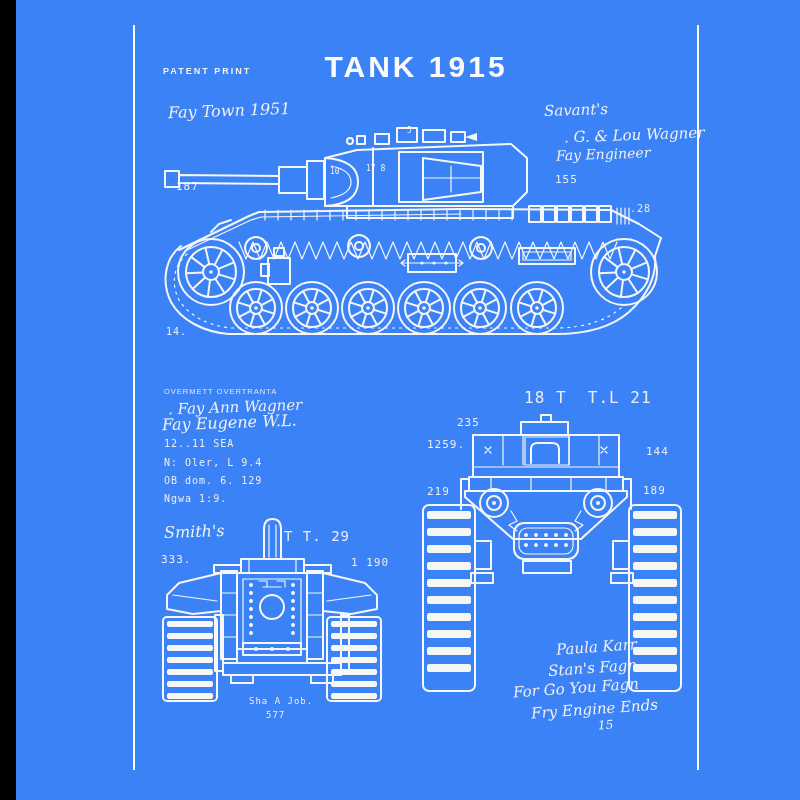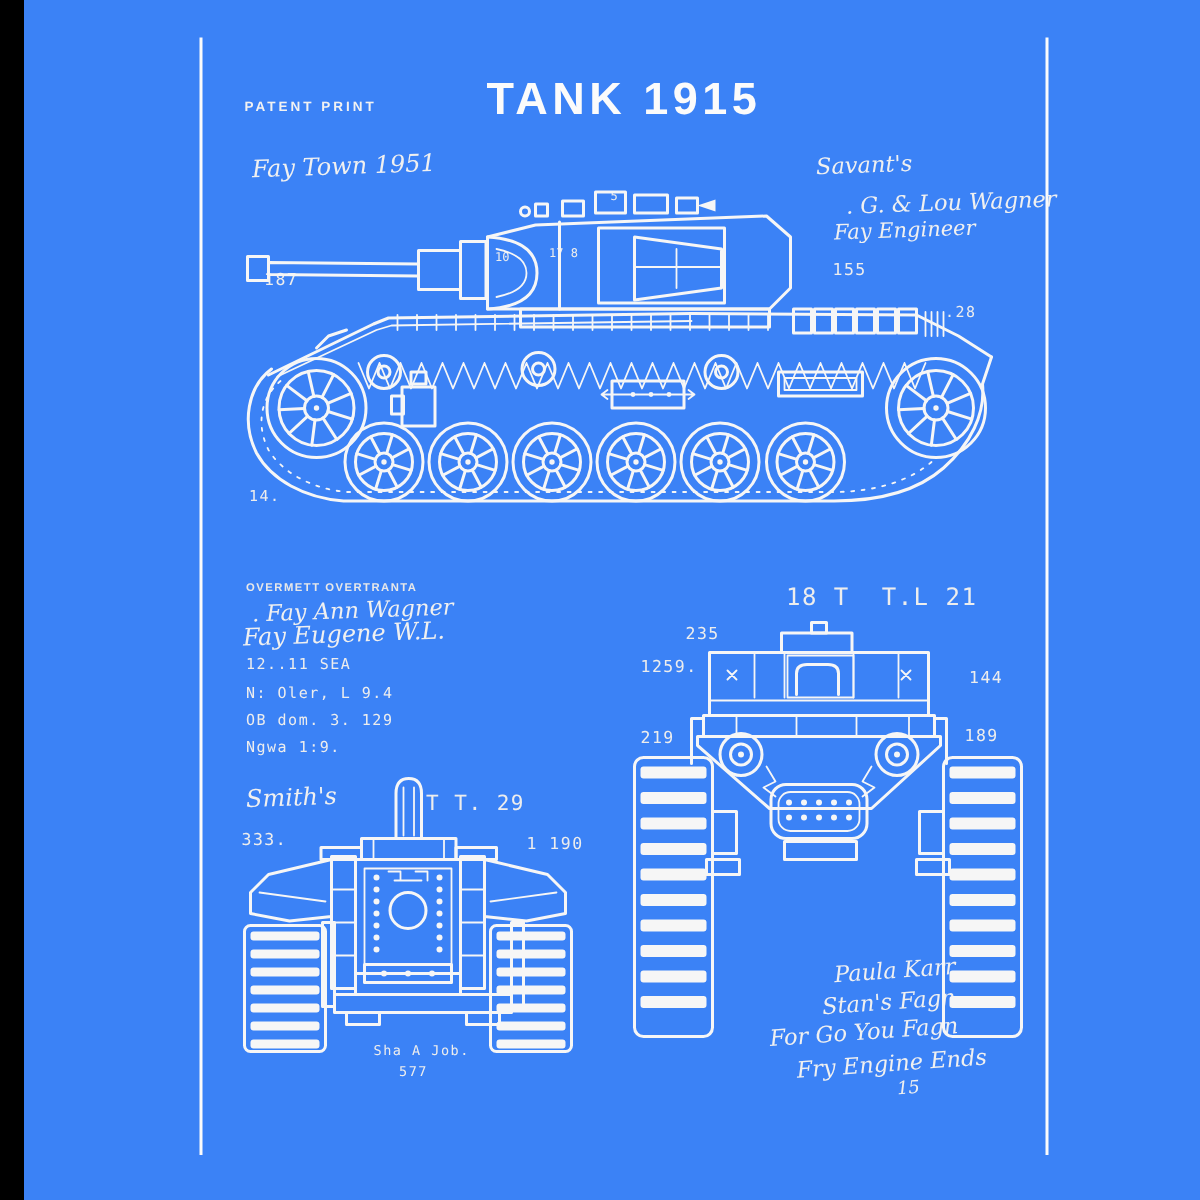--- a/index.html
+++ b/index.html
@@ -11,21 +11,21 @@
   .eyebrow{position:absolute;left:147px;top:66px;font-size:9px;font-weight:bold;
            letter-spacing:2px;color:#f2f2f2;}
   .title{position:absolute;left:0;top:50px;width:800px;margin:0;text-align:center;
          font-size:30px;font-weight:bold;letter-spacing:3px;color:#fbfbfb;}
   .lbl{position:absolute;font-family:"DejaVu Sans Mono",monospace;font-size:11px;
        letter-spacing:1px;color:#ededed;white-space:pre;}
   .lbl.small{font-size:8px;letter-spacing:0;}
   .script{position:absolute;font-family:"DejaVu Serif",serif;font-style:italic;
           font-size:15px;color:#f0f0f0;white-space:pre;transform:rotate(-2deg);}
   .script.sig{transform:rotate(-4deg);}
-  .specHead{position:absolute;font-size:7.5px;font-weight:bold;letter-spacing:1px;color:#e8e8e8;}
+  .specHead{position:absolute;font-size:7.5px;font-weight:normal;letter-spacing:1px;color:#e8e8e8;}
   svg{position:absolute;overflow:visible;}
   svg *{vector-effect:non-scaling-stroke;}
   .ink{stroke:#f6f6f6;fill:none;stroke-width:2;stroke-linecap:round;stroke-linejoin:round;}
   .ink-thin{stroke:#f6f6f6;fill:none;stroke-width:1.2;stroke-linecap:round;}
   .ink-fill{fill:#f6f6f6;stroke:none;}
 </style>
 </head>
 <body>
 
 <div class="poster">
@@ -47,21 +47,21 @@
   <span class="lbl" style="left:150px;top:326px;font-size:10px">14.</span>
   <span class="lbl small" style="left:391px;top:126px">5</span>
   <span class="lbl small" style="left:314px;top:167px">10</span>
   <span class="lbl small" style="left:350px;top:164px">17 8</span>
 
   <span class="specHead" style="left:148px;top:387px">OVERMETT OVERTRANTA</span>
   <span class="script" style="left:152px;top:398px">. Fay Ann Wagner</span>
   <span class="script" style="left:146px;top:413px;font-size:16px">Fay Eugene W.L.</span>
   <span class="lbl" style="left:148px;top:438px;font-size:10px">12..11 SEA</span>
   <span class="lbl" style="left:148px;top:457px;font-size:10px">N: Oler, L 9.4</span>
-  <span class="lbl" style="left:148px;top:475px;font-size:10px">OB dom. 3. 129</span>
+  <span class="lbl" style="left:148px;top:475px;font-size:10px">OB dom. 6. 129</span>
   <span class="lbl" style="left:148px;top:493px;font-size:10px">Ngwa 1:9.</span>
 
   <span class="lbl" style="left:508px;top:388px;font-size:16px">18 T  T.L 21</span>
   <span class="lbl" style="left:441px;top:416px">235</span>
   <span class="lbl" style="left:411px;top:438px">1259.</span>
   <span class="lbl" style="left:630px;top:445px">144</span>
   <span class="lbl" style="left:411px;top:485px">219</span>
   <span class="lbl" style="left:627px;top:484px">189</span>
 
   <span class="script" style="left:148px;top:522px;font-size:16px">Smith's</span>

